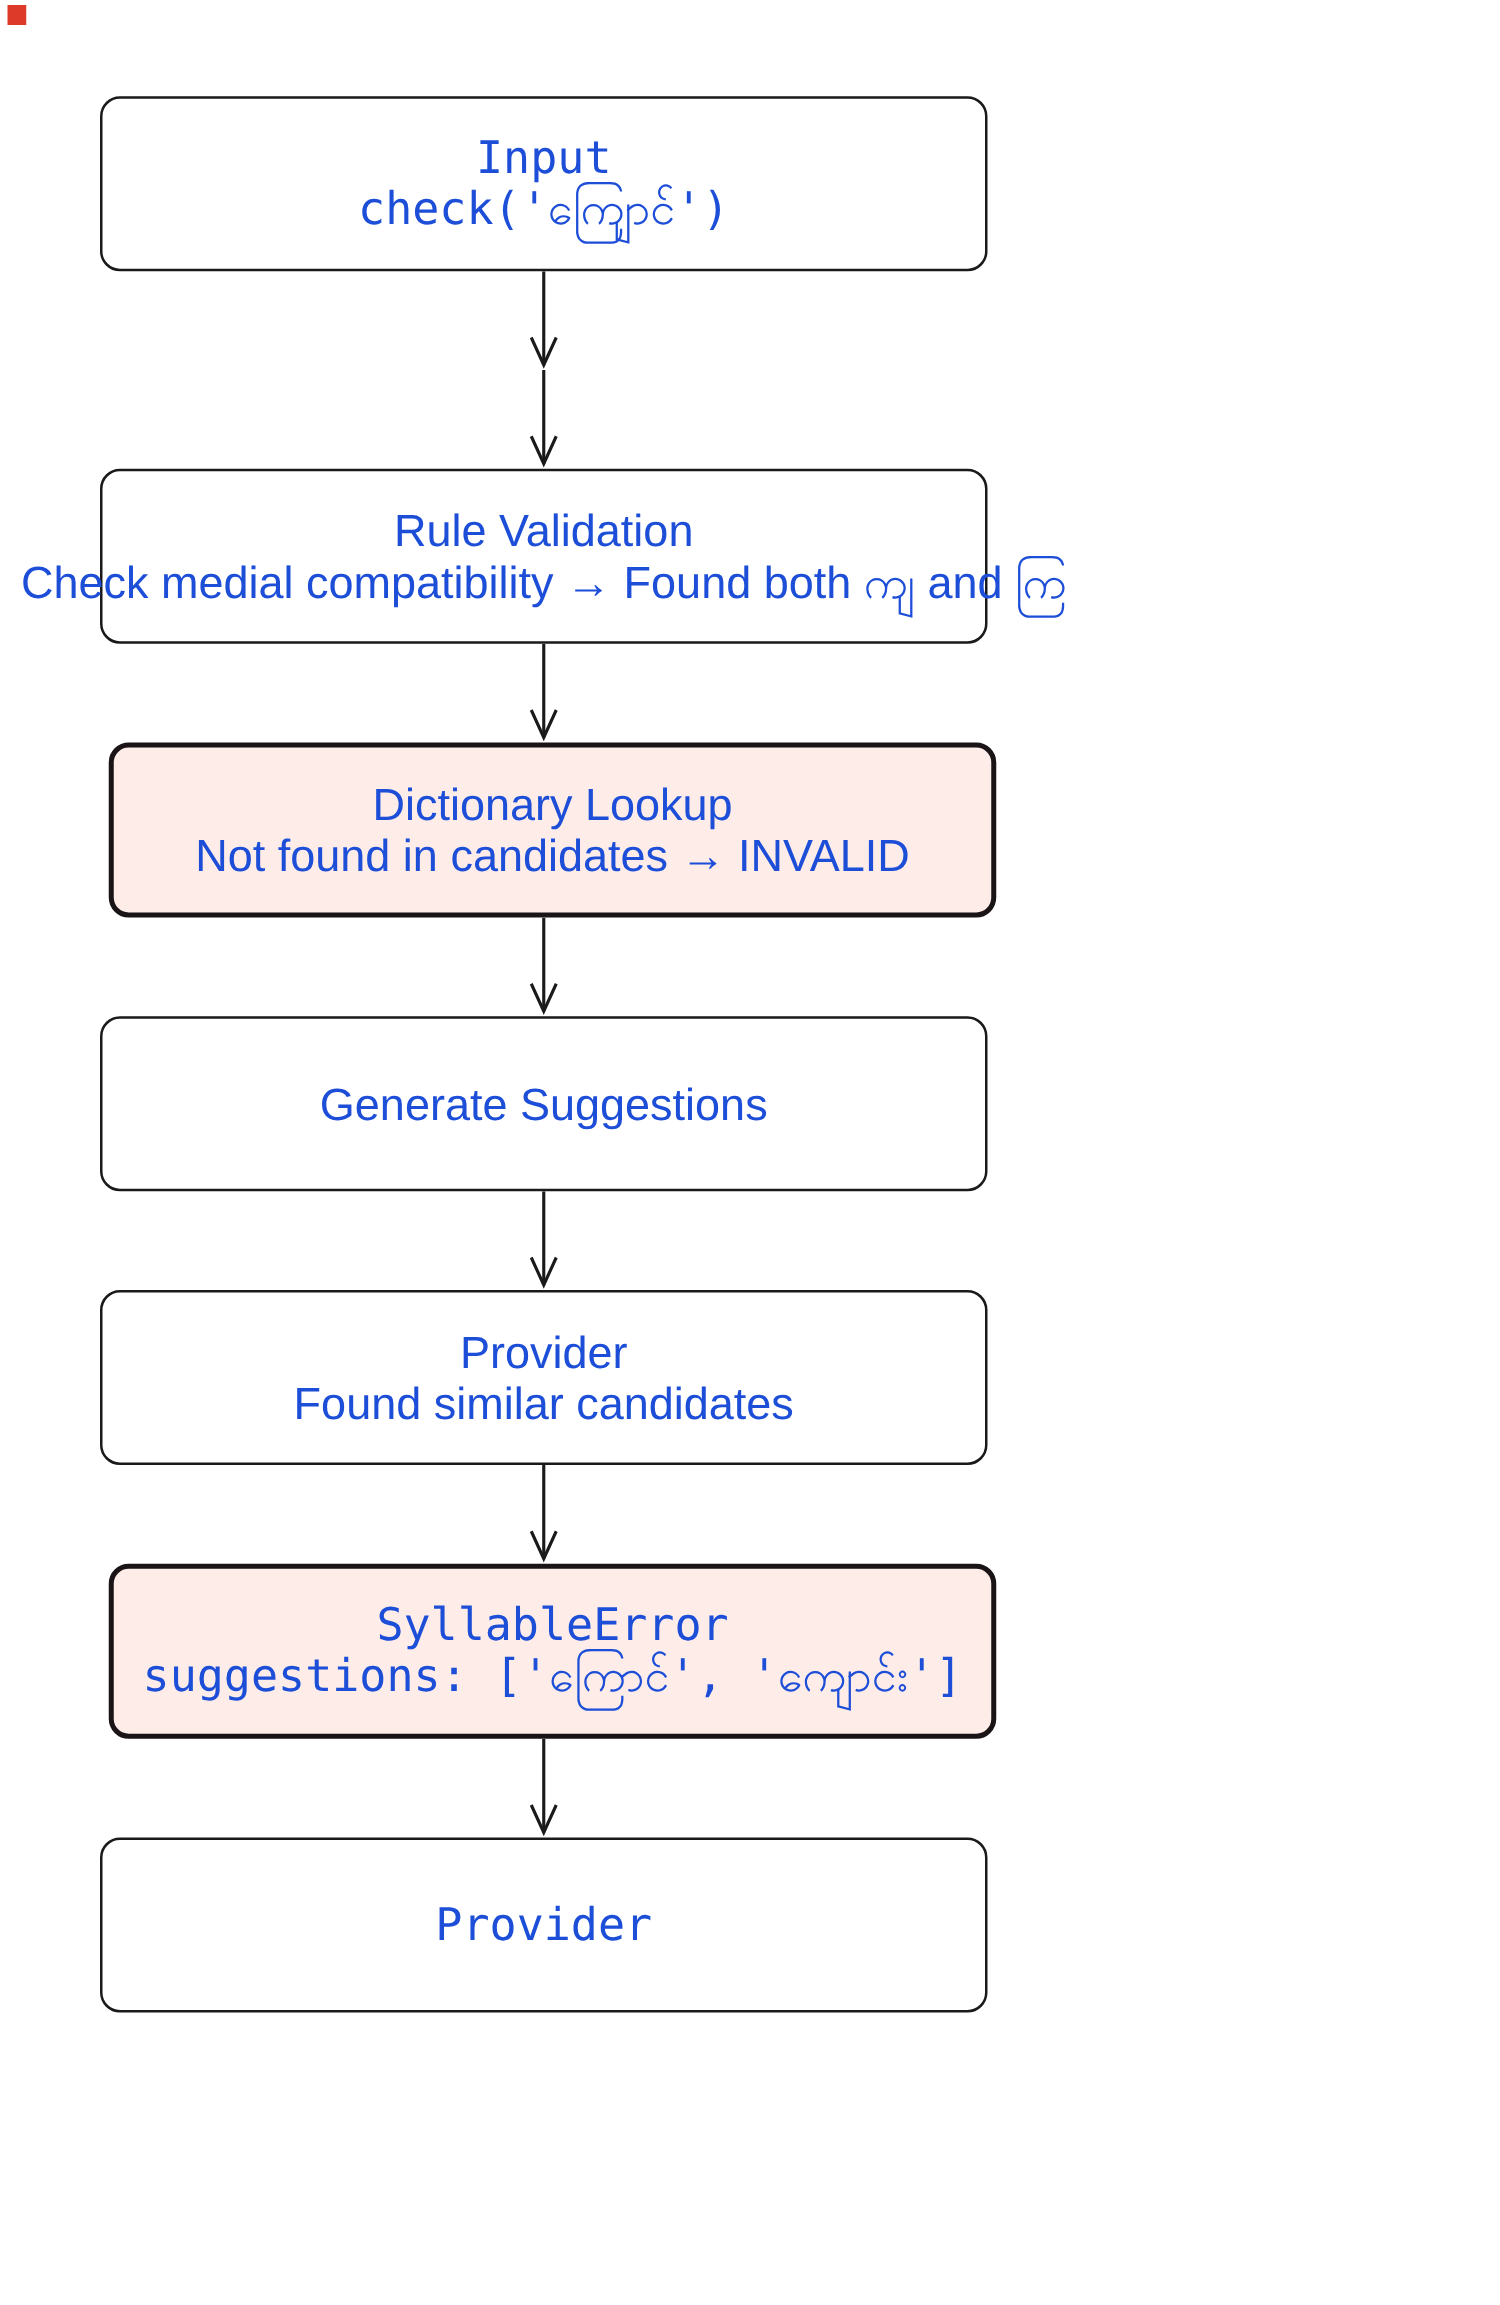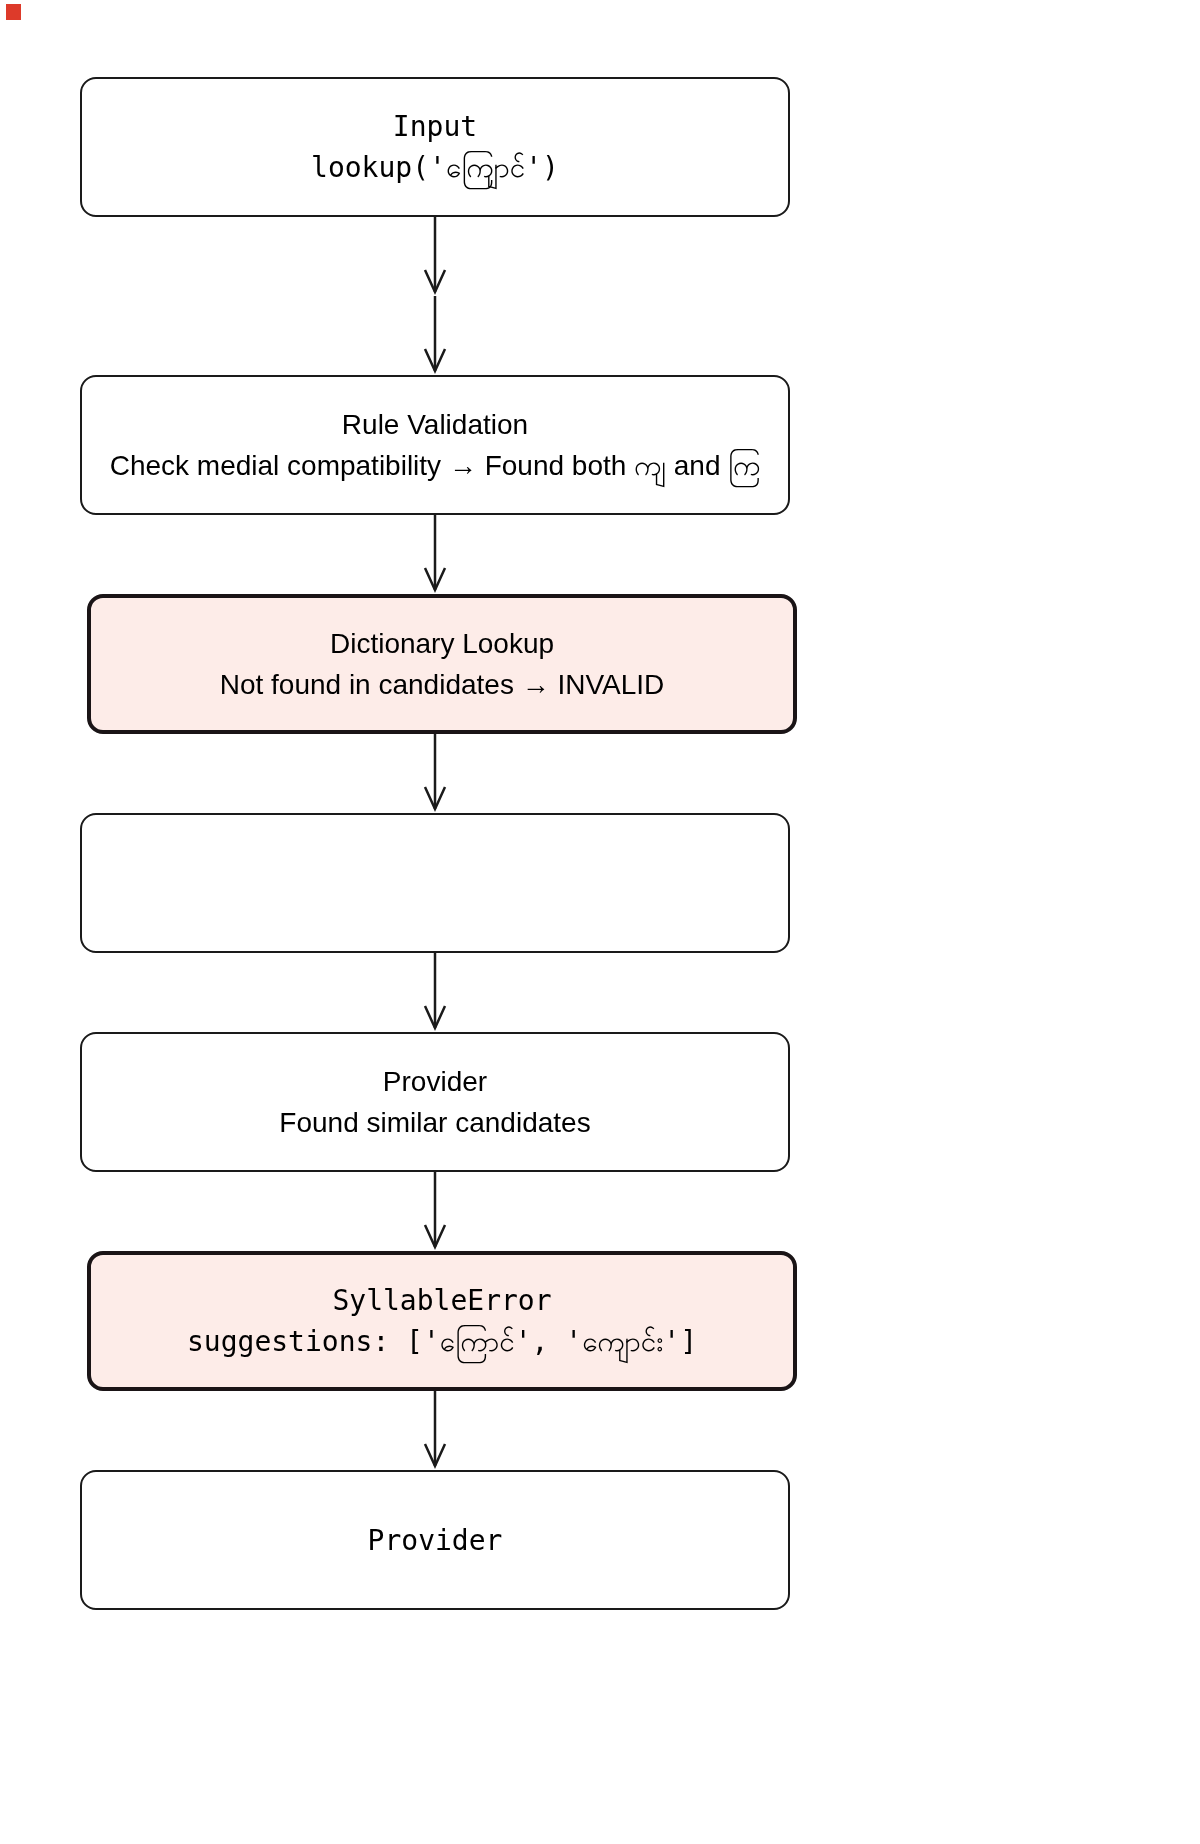--- a/index.html
+++ b/index.html
@@ -49,24 +49,24 @@
   }
   .node.error {
     background: var(--error-fill, #fdece8);
     border: 4.5px solid var(--error-border, #1a1416);
     margin-left: 14px;
   }
   .node.mono {
     font-family: "DejaVu Sans Mono", "Liberation Mono", monospace;
   }
   .node-title, .node-subtitle {
-    font-size: 28px;
+    font-size: 36px;
     line-height: 41px;
     white-space: nowrap;
-    color: #000000;
+    color: #1d4ed8;
   }
   .arrow {
     flex: none;
     width: 30px;
     height: 79px;
     display: flex;
     justify-content: center;
   }
   .arrow svg { display: block; }
   .arrow line, .arrow path {
@@ -76,21 +76,21 @@
   }
 </style>
 </head>
 <body>
 
 <div class="corner-marker"></div>
 
 <div class="flow" id="flow">
   <div class="node mono">
     <div class="node-title">Input</div>
-    <div class="node-subtitle">lookup('ကျြောင်')</div>
+    <div class="node-subtitle">check('ကျြောင်')</div>
   </div>
 
   <div class="arrow">
     <svg width="30" height="79" viewBox="0 0 30 79">
       <line x1="15" y1="0" x2="15" y2="75"></line>
       <path d="M5,53 L15,75 L25,53"></path>
     </svg>
   </div>
 
 
@@ -119,20 +119,21 @@
   </div>
 
   <div class="arrow">
     <svg width="30" height="79" viewBox="0 0 30 79">
       <line x1="15" y1="0" x2="15" y2="75"></line>
       <path d="M5,53 L15,75 L25,53"></path>
     </svg>
   </div>
 
   <div class="node">
+    <div class="node-title">Generate Suggestions</div>
   </div>
 
   <div class="arrow">
     <svg width="30" height="79" viewBox="0 0 30 79">
       <line x1="15" y1="0" x2="15" y2="75"></line>
       <path d="M5,53 L15,75 L25,53"></path>
     </svg>
   </div>
 
   <div class="node">

